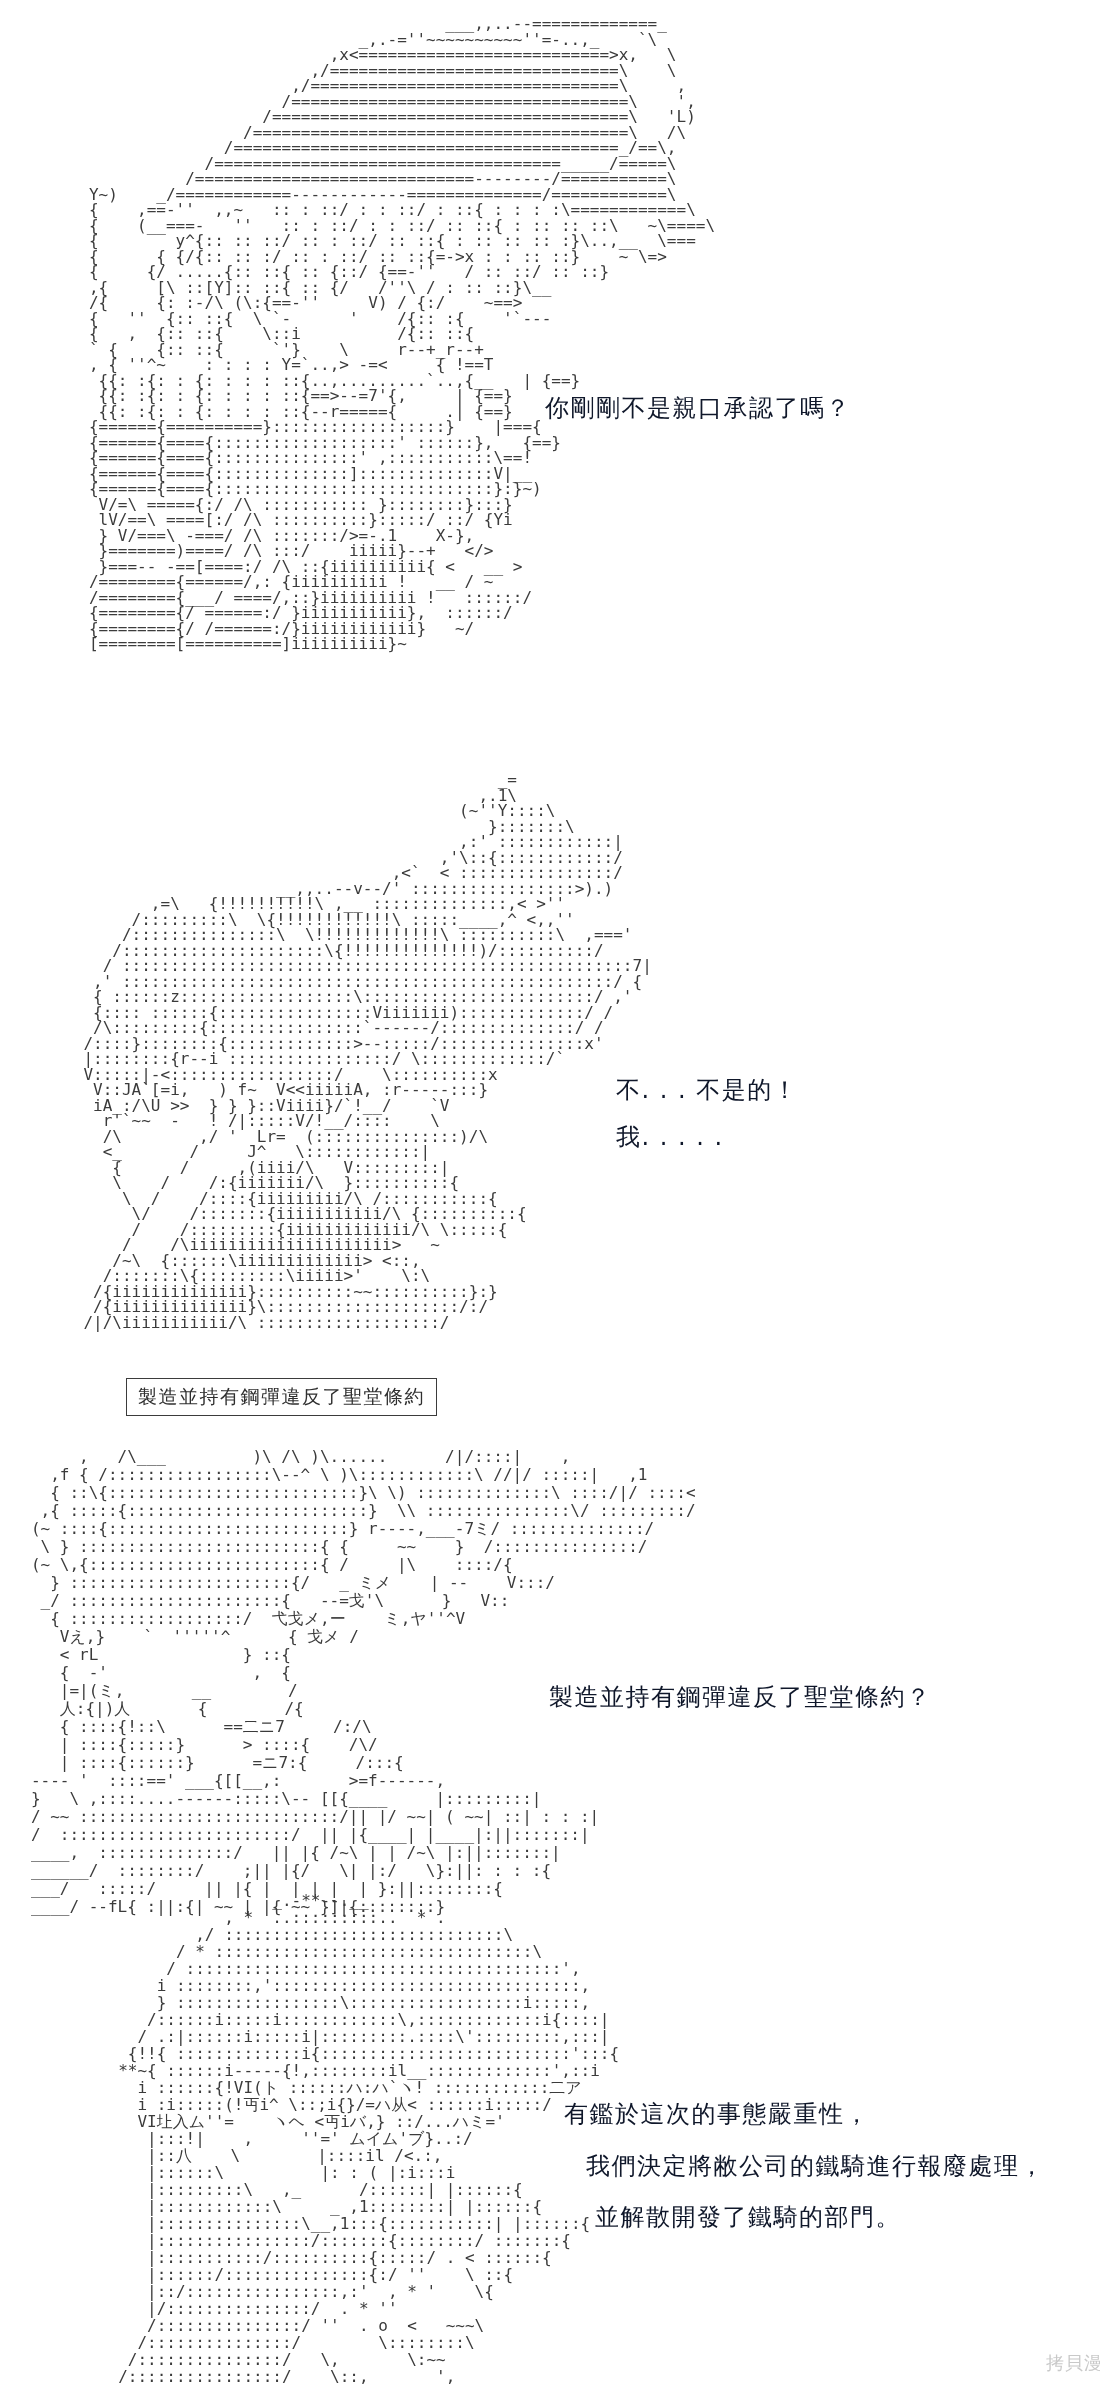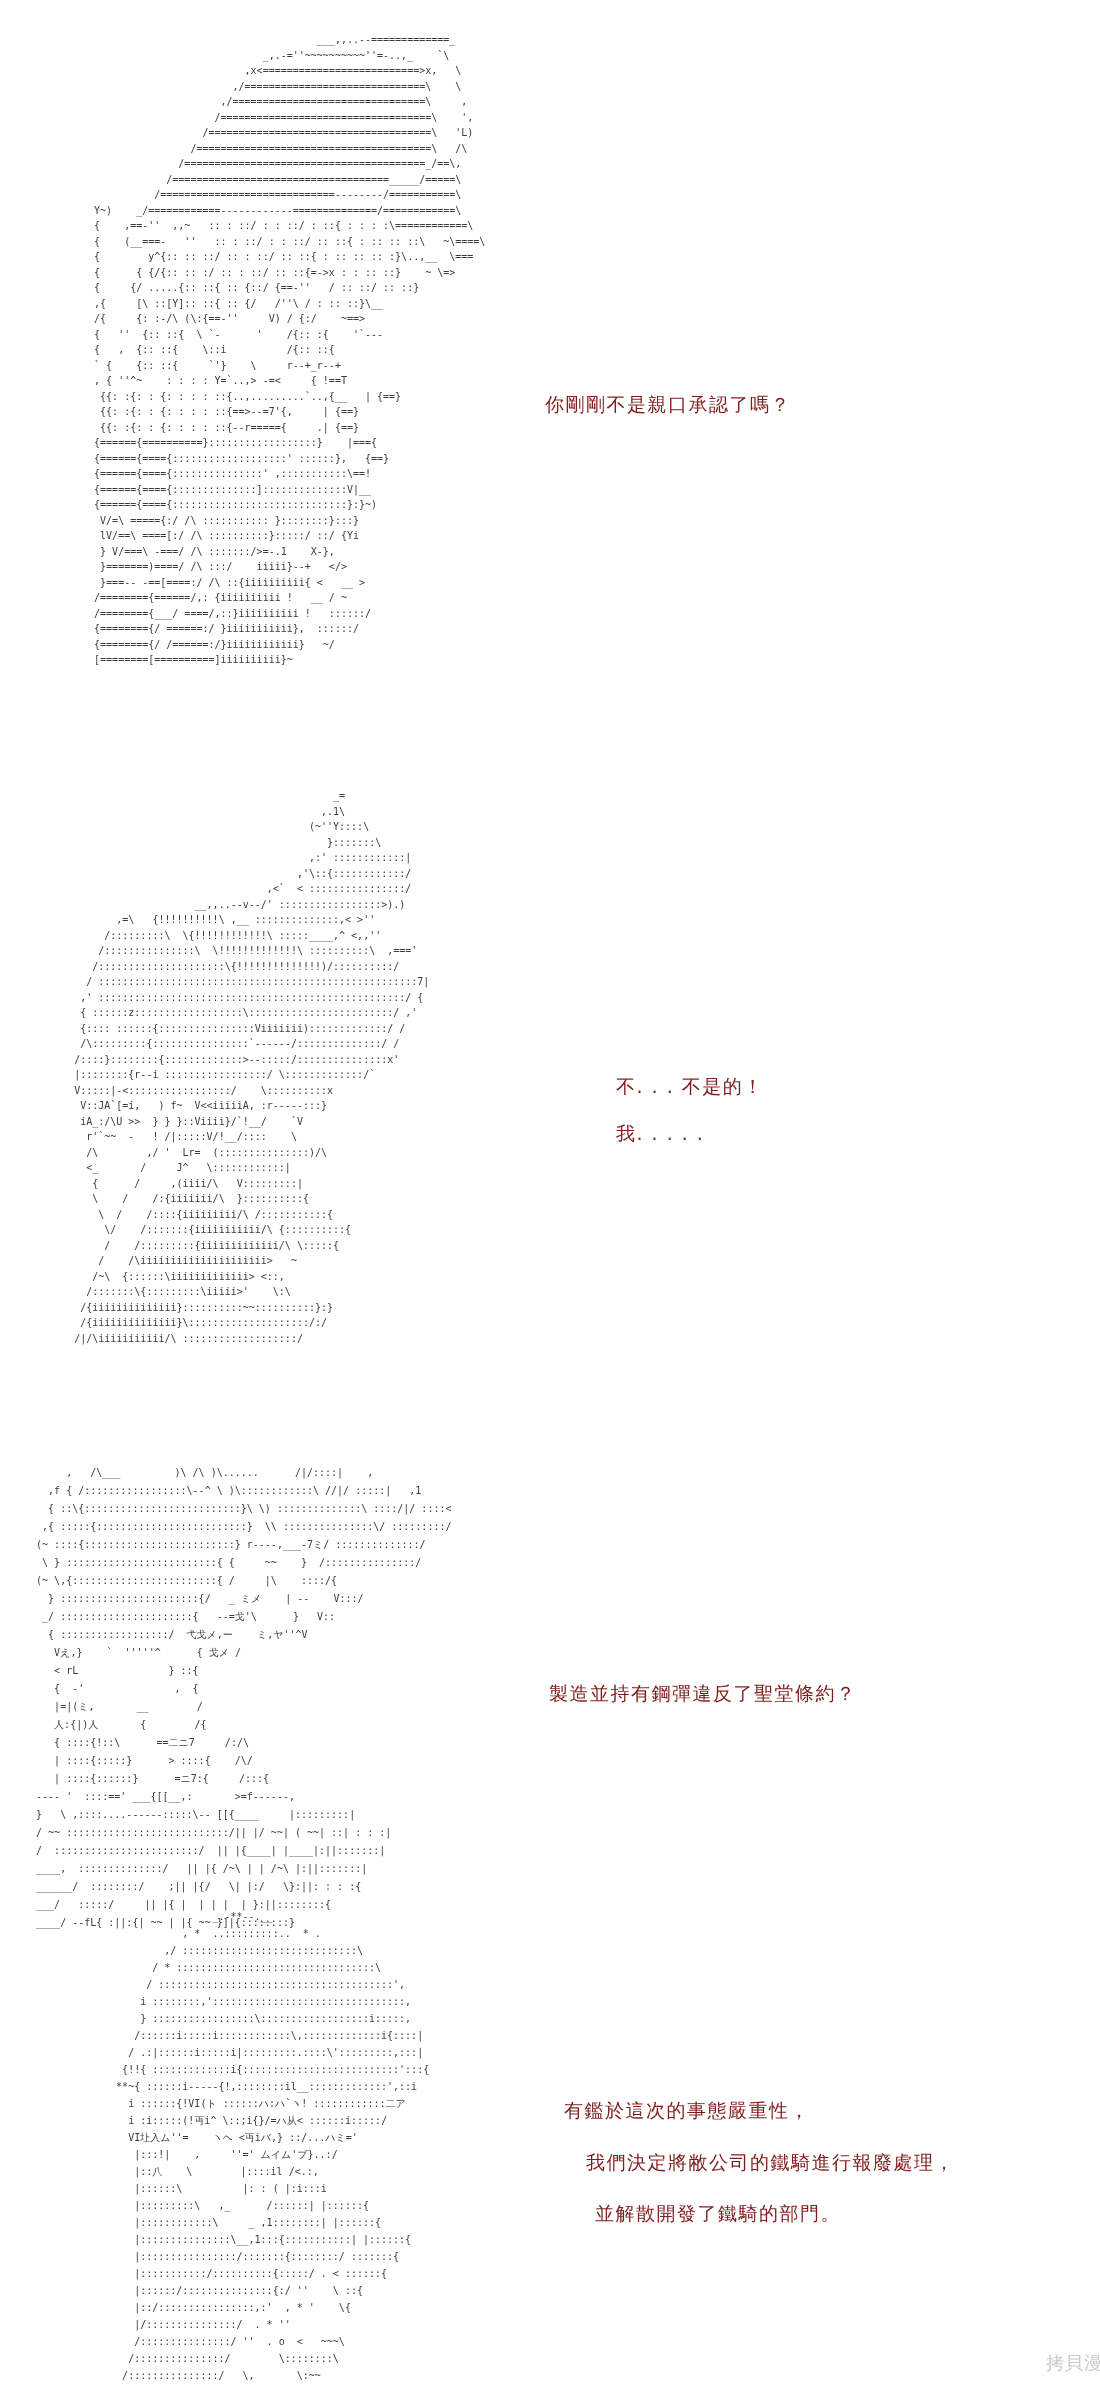--- a/index.html
+++ b/index.html
@@ -1,25 +1,25 @@
 <!DOCTYPE html>
 <html><head>
 <meta charset="utf-8">
 <style>
   html,body{margin:0;padding:0;background:#ffffff;}
   .page{position:relative;width:1100px;height:2386px;background:#ffffff;overflow:hidden;
         font-family:"DejaVu Sans","Liberation Sans",sans-serif;}
-  pre.art{position:absolute;margin:16px;white-space:pre;color:#3b3b3b;
+  pre.art{position:absolute;margin:0;white-space:pre;color:#3b3b3b;
           font-family:"DejaVu Sans Mono","Liberation Mono",monospace;
-          font-size:10px;letter-spacing:0;}
+          font-size:16px;letter-spacing:0;}
   #art1{left:60px;top:16px;line-height:15.5px;}
   #art2{left:16px;top:772px;line-height:15.5px;}
   #art3{left:2px;top:1448px;line-height:18px;}
   #art4{left:70px;top:1892px;line-height:17px;}
-  .dialogue{position:absolute;font-size:19px;color:#7f1d1d;letter-spacing:1.5px;white-space:nowrap;}
+  .dialogue{position:absolute;font-size:24px;color:#0f172a;letter-spacing:1.5px;white-space:nowrap;}
   #d1{left:545px;top:392px;}
   #d2a{left:616px;top:1074px;}
   #d2b{left:616px;top:1121px;}
   #d3{left:549px;top:1681px;}
   #d4a{left:564px;top:2098px;text-align:right;}
   #d4b{left:586px;top:2150px;}
   #d4c{left:564px;top:2201px;margin-left:31px;}
   .caption-box{position:absolute;left:126px;top:1378px;border:1px solid #3b3b3b;
                padding:5px 11px;font-size:19px;color:#2f2f2f;letter-spacing:1.5px;white-space:nowrap;
                background:#ffffff;}
@@ -108,20 +108,21 @@
            /    /\iiiiiiiiiiiiiiiiiiiii&gt;   ~
           /~\  {::::::\iiiiiiiiiiiii&gt; &lt;::,
          /:::::::\{:::::::::\iiiii&gt;'    \:\
         /{iiiiiiiiiiiiii}::::::::::~~::::::::::}:}
         /{iiiiiiiiiiiiii}\::::::::::::::::::::/:/
        /|/\iiiiiiiiiii/\ :::::::::::::::::::/</pre>
 
   <div id="d2a" class="dialogue">不. . . 不是的！</div>
   <div id="d2b" class="dialogue">我. . . . .</div>
 
+  <div class="caption-box">製造並持有鋼彈違反了聖堂條約</div>
 
   <pre id="art3" class="art">        ,   /\___         )\ /\ )\......      /|/::::|    ,
      ,f { /:::::::::::::::::\--^ \ )\::::::::::::\ //|/ :::::|   ,1
      { ::\{::::::::::::::::::::::::::}\ \) ::::::::::::::\ ::::/|/ ::::&lt;
     ,{ :::::{:::::::::::::::::::::::::}  \\ :::::::::::::::\/ :::::::::/
    (~ ::::{:::::::::::::::::::::::::} r----,___-7ミ/ ::::::::::::::/
     \ } :::::::::::::::::::::::::{ {     ~~    }  /:::::::::::::::/
    (~ \,{::::::::::::::::::::::::{ /     |\    ::::/{
      } :::::::::::::::::::::::{/   _ ミメ    | --    V:::/
     _/ ::::::::::::::::::::::{   --=戈'\      }   V::

